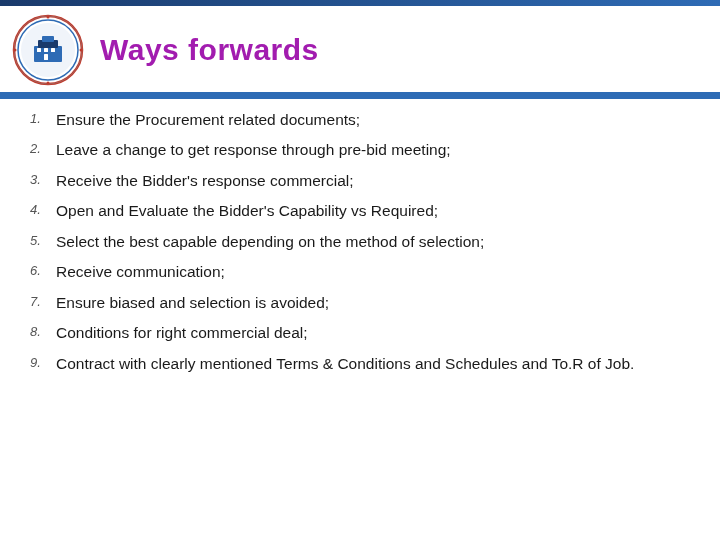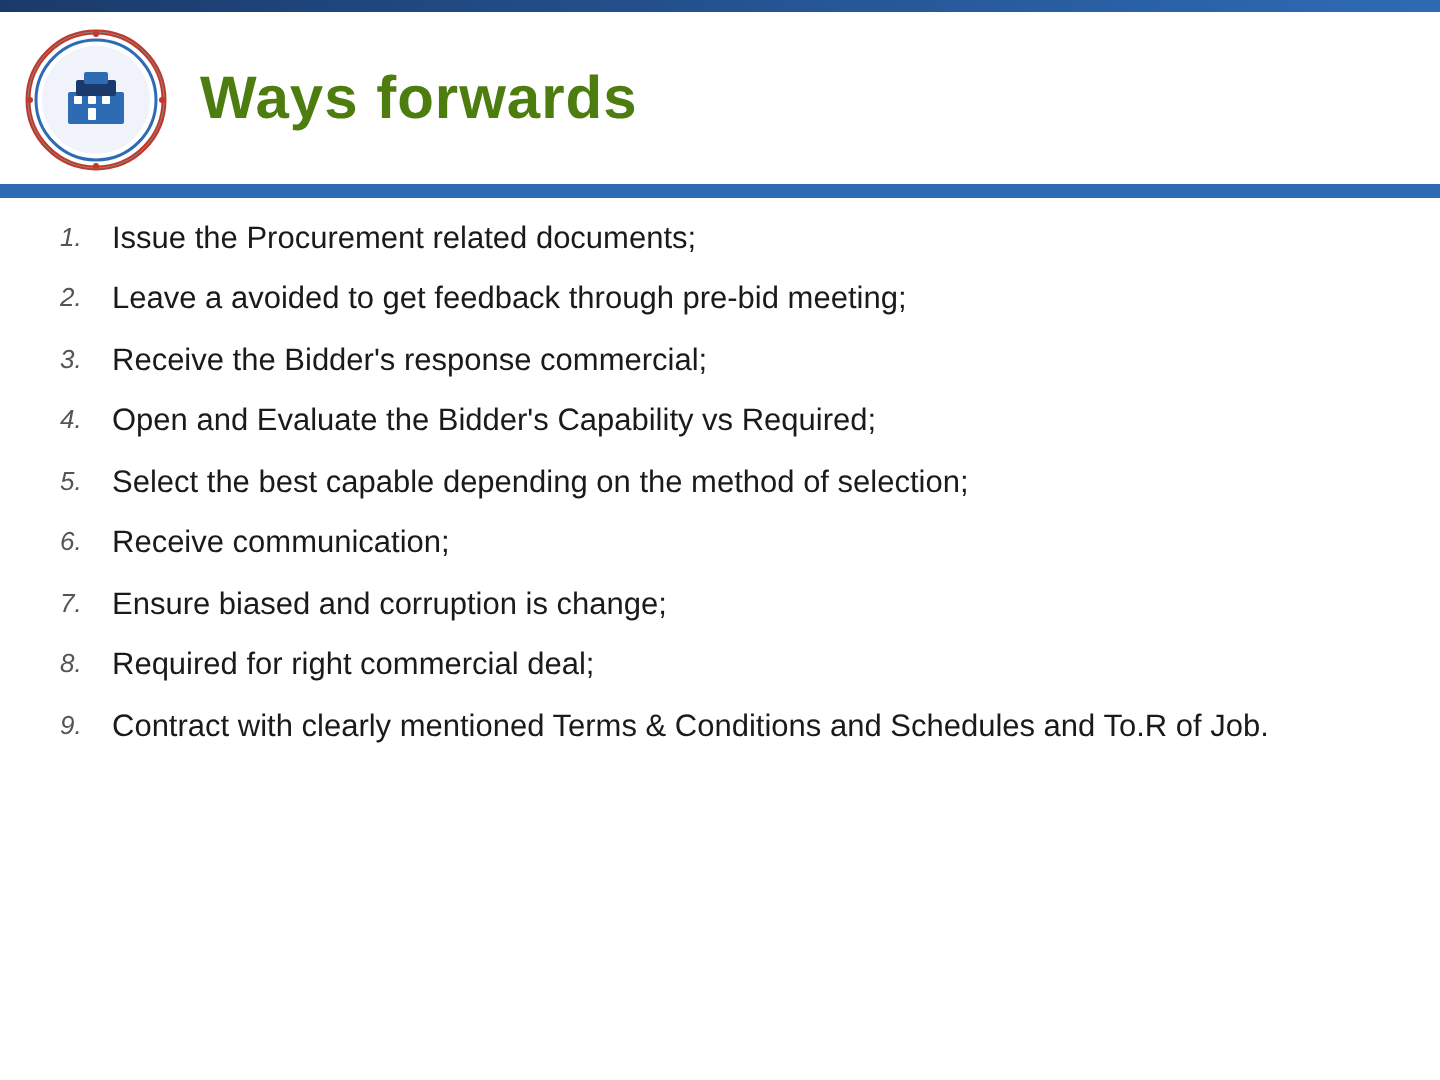--- a/index.html
+++ b/index.html
@@ -22,21 +22,21 @@
     .header {
       display: flex;
       align-items: center;
       padding: 8px 16px 6px 12px;
       border-bottom: 3px solid #2e6bb5;
     }
 
     .title {
       font-size: 30px;
       font-weight: bold;
-      color: #4d7c0f;
+      color: #a21caf;
       margin-left: 16px;
       letter-spacing: 0.5px;
     }
 
     .blue-line {
       height: 4px;
       background: #2e6bb5;
       margin: 0;
     }
 
@@ -105,47 +105,47 @@
 
   <div class="title">Ways forwards</div>
 </div>
 
 <div class="blue-line"></div>
 
 <div class="content">
 
 <div class="list-item">
       <span class="item-number">1.</span>
-      <span class="item-text">Issue the Procurement related documents;</span>
+      <span class="item-text">Ensure the Procurement related documents;</span>
     </div>
     <div class="list-item">
       <span class="item-number">2.</span>
-      <span class="item-text">Leave a avoided to get feedback through pre-bid meeting;</span>
+      <span class="item-text">Leave a change to get response through pre-bid meeting;</span>
     </div>
     <div class="list-item">
       <span class="item-number">3.</span>
       <span class="item-text">Receive the Bidder's response commercial;</span>
     </div>
     <div class="list-item">
       <span class="item-number">4.</span>
       <span class="item-text">Open and Evaluate the Bidder's Capability vs Required;</span>
     </div>
     <div class="list-item">
       <span class="item-number">5.</span>
       <span class="item-text">Select the best capable depending on the method of selection;</span>
     </div>
     <div class="list-item">
       <span class="item-number">6.</span>
       <span class="item-text">Receive communication;</span>
     </div>
     <div class="list-item">
       <span class="item-number">7.</span>
-      <span class="item-text">Ensure biased and corruption is change;</span>
+      <span class="item-text">Ensure biased and selection is avoided;</span>
     </div>
     <div class="list-item">
       <span class="item-number">8.</span>
-      <span class="item-text">Required for right commercial deal;</span>
+      <span class="item-text">Conditions for right commercial deal;</span>
     </div>
     <div class="list-item">
       <span class="item-number">9.</span>
       <span class="item-text">Contract with clearly mentioned Terms &amp; Conditions and Schedules and To.R of Job.</span>
     </div>
   </div>
 
 </body></html>

